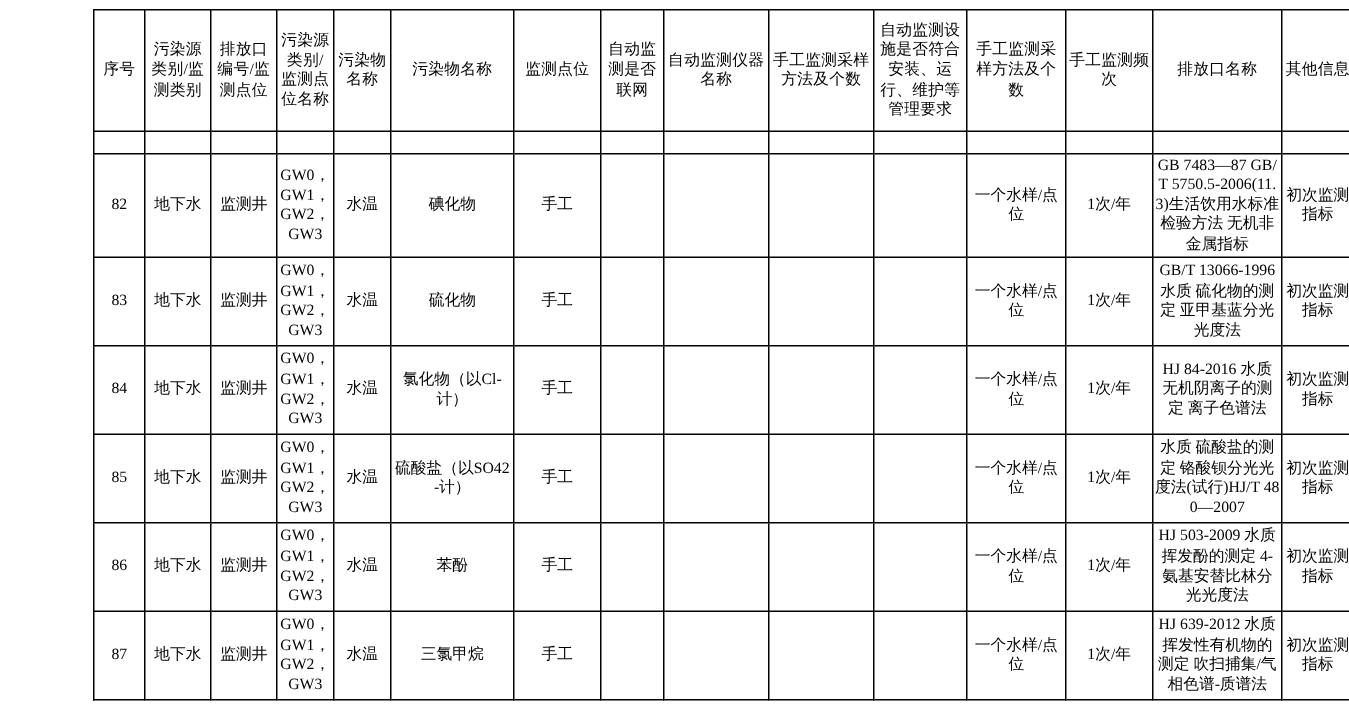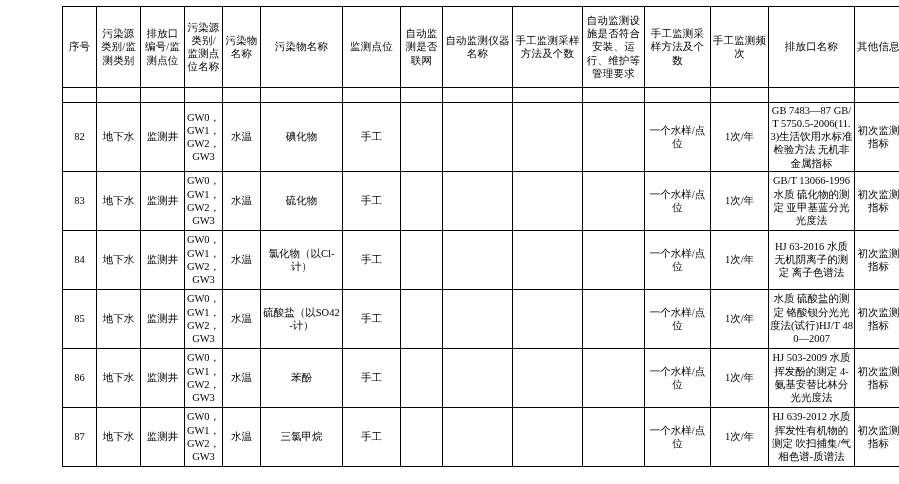--- a/index.html
+++ b/index.html
@@ -174,21 +174,21 @@
         <td class="cell-outlet">GW0，GW1，GW2，GW3</td>
         <td>水温</td>
         <td>氯化物（以Cl-计）</td>
         <td>手工</td>
         <td></td>
         <td></td>
         <td></td>
         <td></td>
         <td>一个水样/点位</td>
         <td>1次/年</td>
-        <td>HJ 63-2016 水质 无机阴离子的测定 离子色谱法</td>
+        <td>HJ 84-2016 水质 无机阴离子的测定 离子色谱法</td>
         <td>初次监测指标</td>
       </tr>
 
       <tr>
         <td>85</td>
         <td>地下水</td>
         <td>监测井</td>
         <td class="cell-outlet">GW0，GW1，GW2，GW3</td>
         <td>水温</td>
         <td>硫酸盐（以SO42-计）</td>

